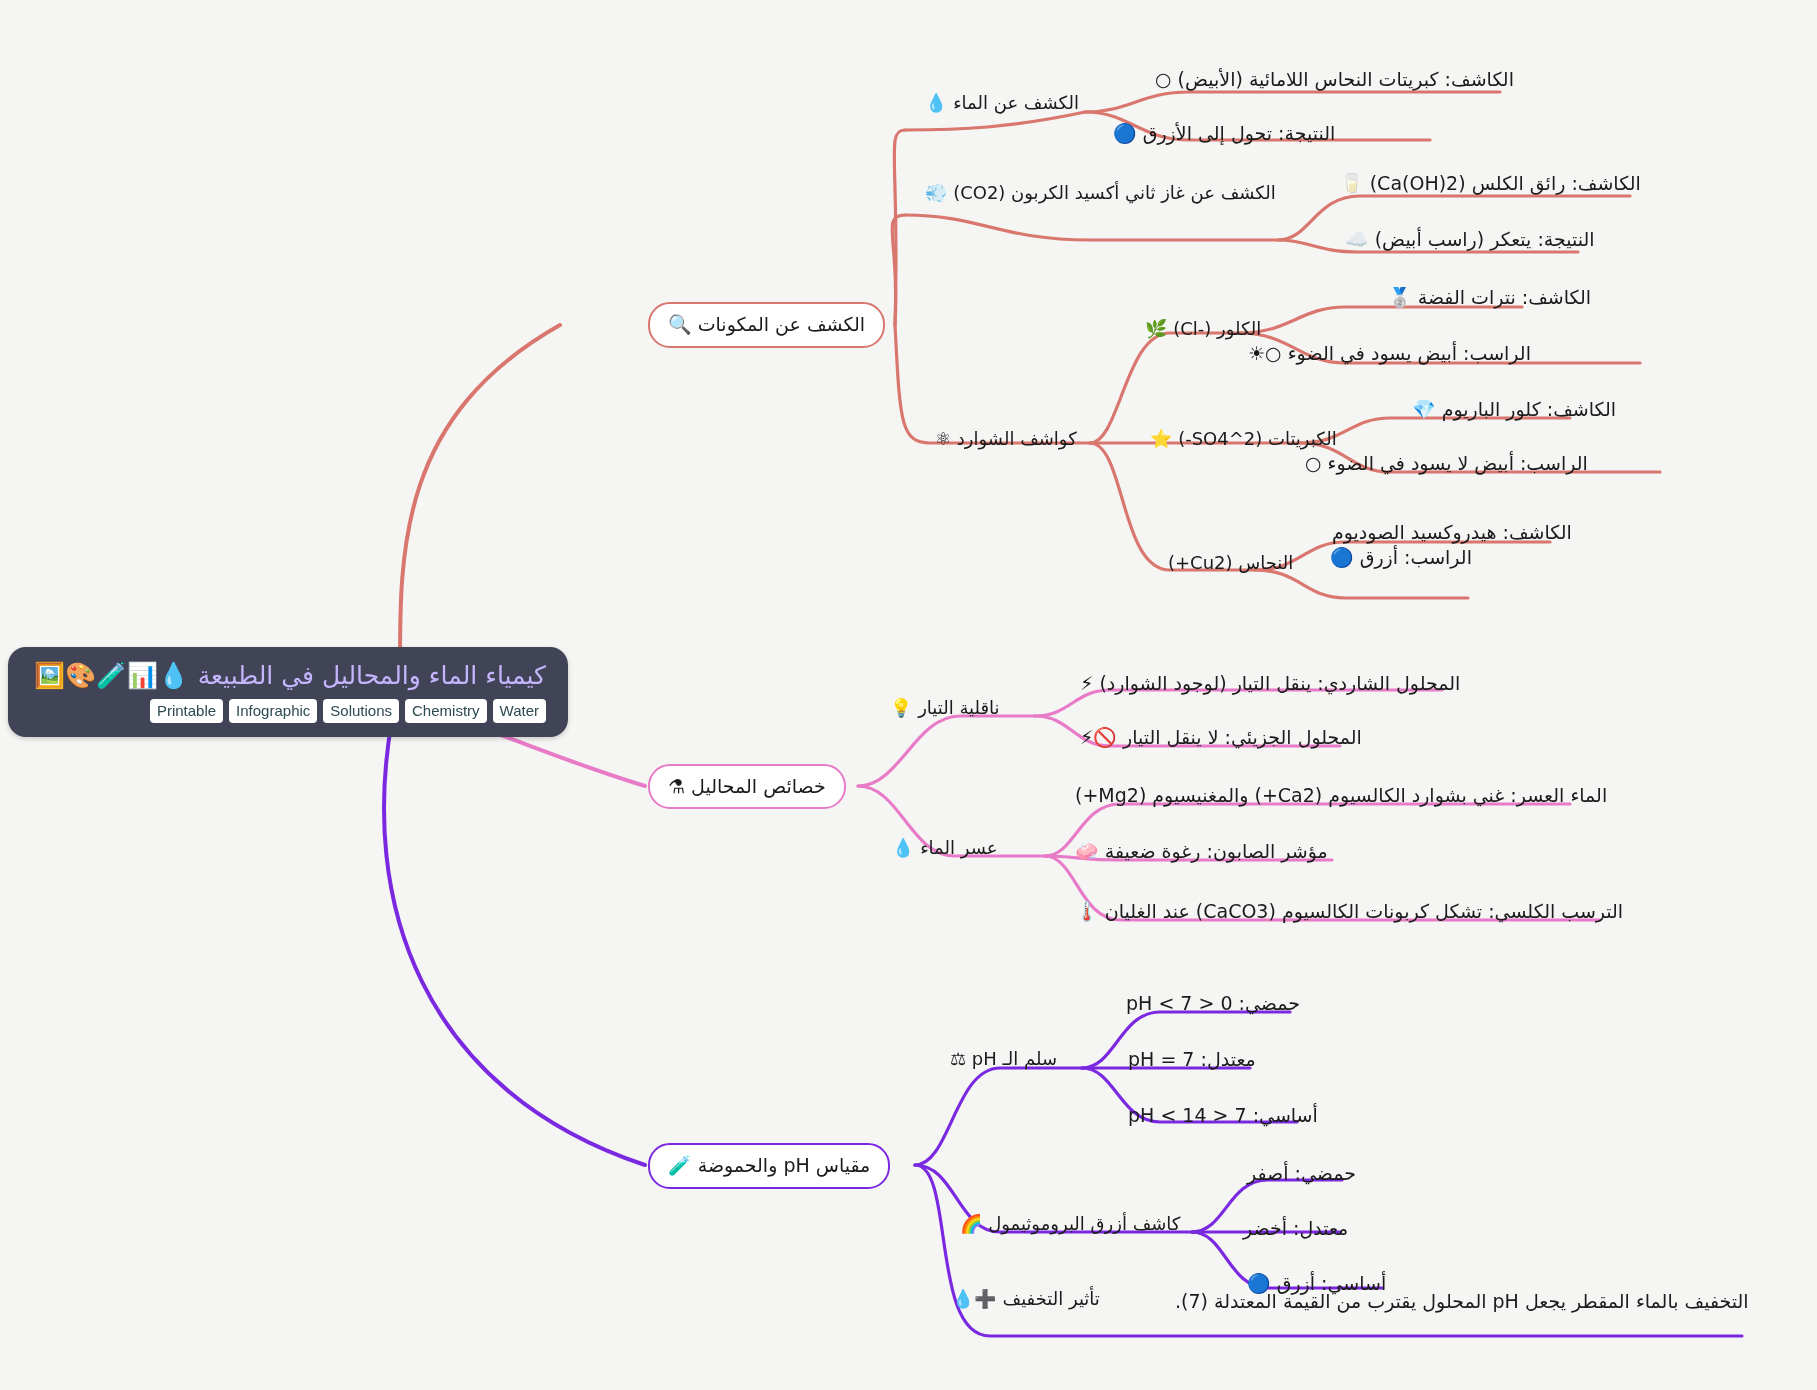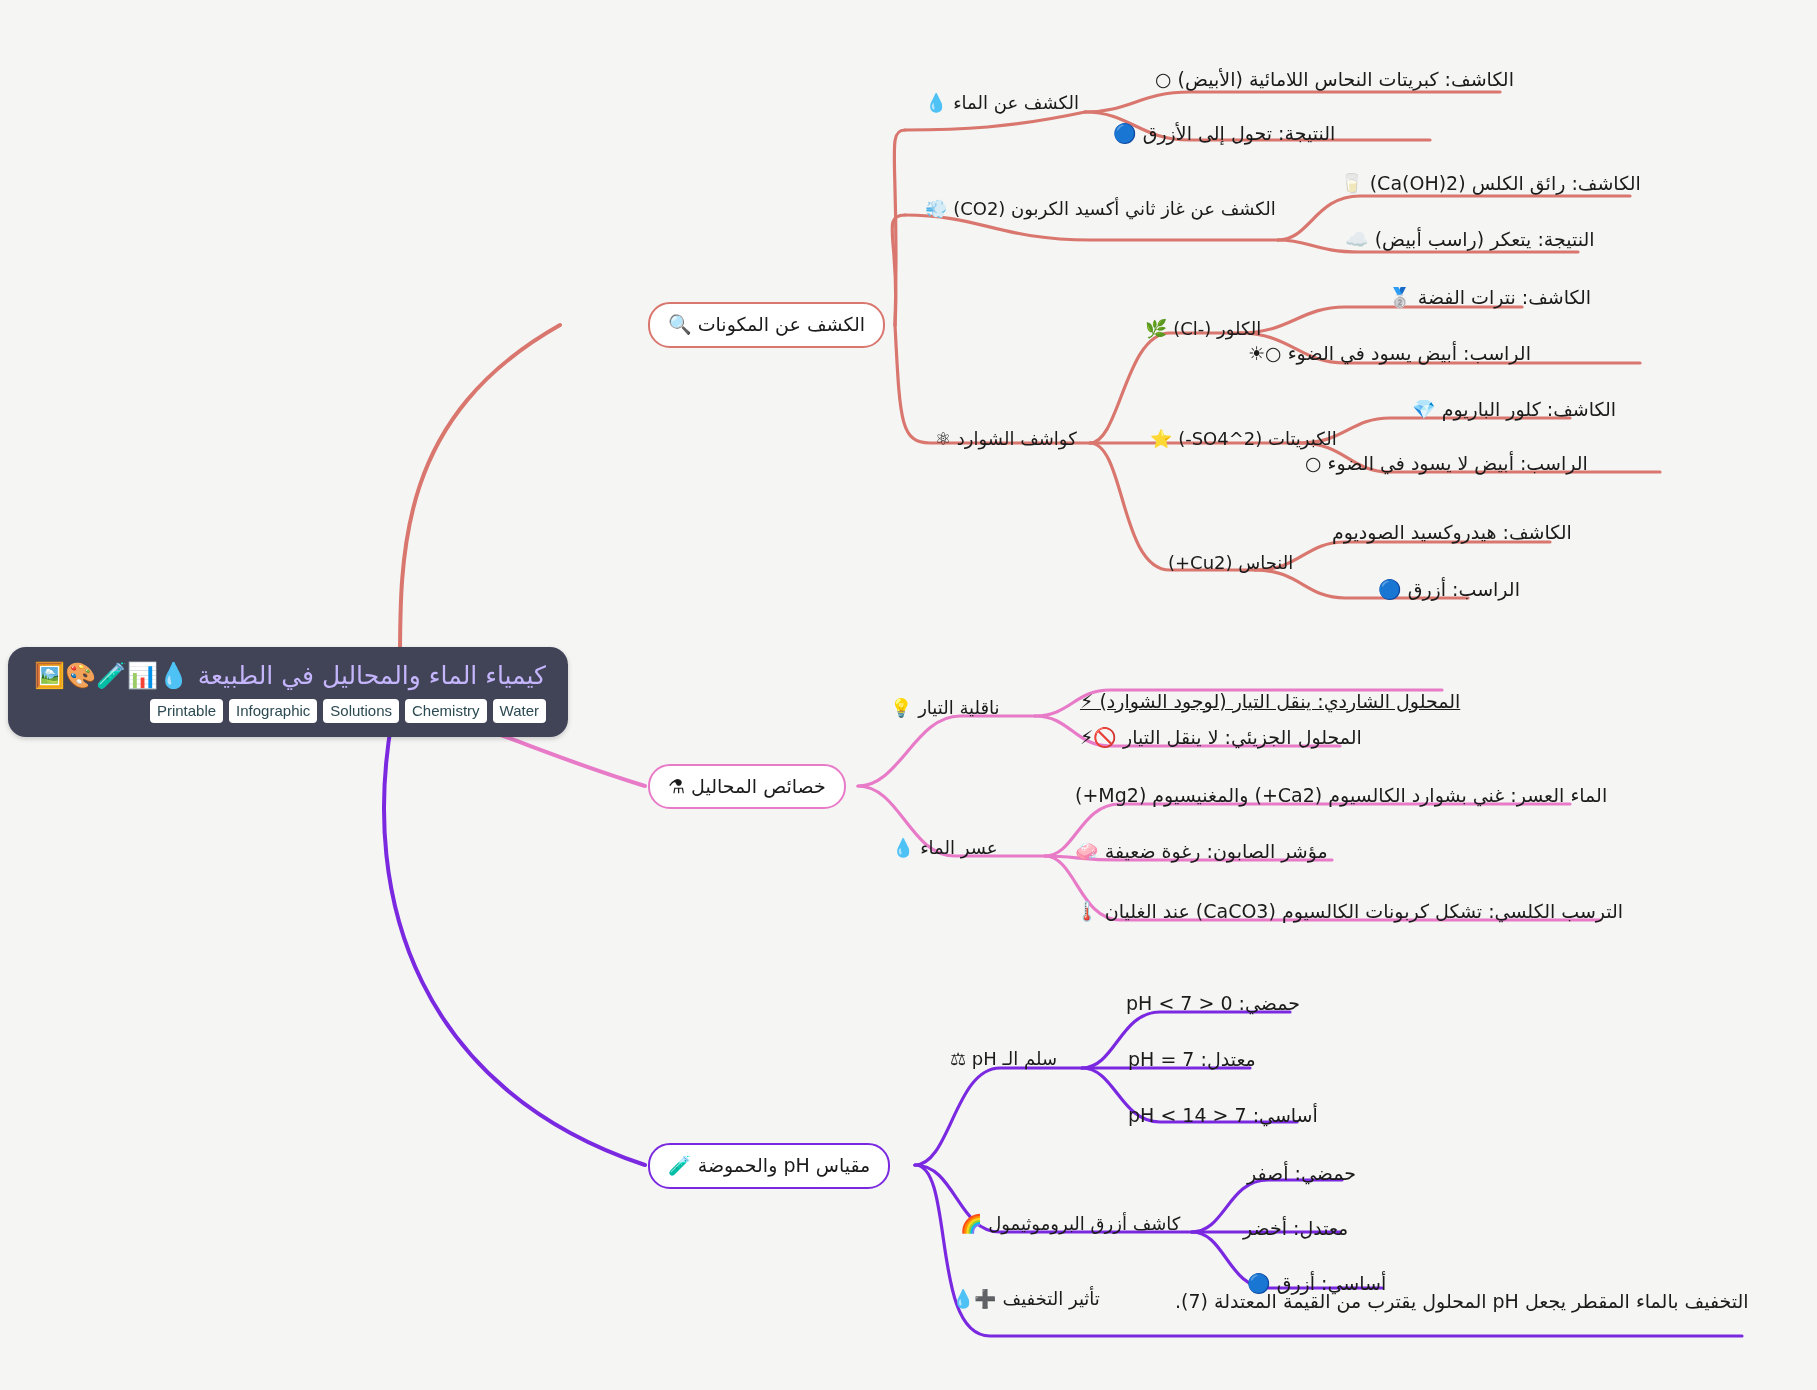--- a/index.html
+++ b/index.html
@@ -128,42 +128,42 @@
       <span class="tag">Printable</span>
     </div>
   </div>
 
   <div class="pill" style="left:648px;top:302px;">الكشف عن المكونات 🔍</div>
 
   <div class="l2" style="left:925px;top:92px;">الكشف عن الماء 💧</div>
   <div class="leaf" style="left:1155px;top:68px;">الكاشف: كبريتات النحاس اللامائية (الأبيض) ○</div>
   <div class="leaf" style="left:1113px;top:122px;">النتيجة: تحول إلى الأزرق 🔵</div>
 
-  <div class="l2" style="left:925px;top:198px;">الكشف عن غاز ثاني أكسيد الكربون (CO2) 💨</div>
+  <div class="l2" style="left:925px;top:182px;">الكشف عن غاز ثاني أكسيد الكربون (CO2) 💨</div>
   <div class="leaf" style="left:1340px;top:172px;">الكاشف: رائق الكلس (Ca(OH)2) 🥛</div>
   <div class="leaf" style="left:1345px;top:228px;">النتيجة: يتعكر (راسب أبيض) ☁️</div>
 
   <div class="l2" style="left:935px;top:428px;">كواشف الشوارد ⚛</div>
 
   <div class="l2" style="left:1145px;top:318px;">الكلور (-Cl) 🌿</div>
   <div class="leaf" style="left:1388px;top:286px;">الكاشف: نترات الفضة 🥈</div>
   <div class="leaf" style="left:1248px;top:342px;">الراسب: أبيض يسود في الضوء ○☀</div>
 
   <div class="l2" style="left:1150px;top:428px;">الكبريتات (SO4^2-) ⭐</div>
   <div class="leaf" style="left:1412px;top:398px;">الكاشف: كلور الباريوم 💎</div>
   <div class="leaf" style="left:1305px;top:452px;">الراسب: أبيض لا يسود في الضوء ○</div>
 
   <div class="l2" style="left:1168px;top:552px;">النحاس (Cu2+)</div>
   <div class="leaf" style="left:1332px;top:521px;">الكاشف: هيدروكسيد الصوديوم</div>
-  <div class="leaf" style="left:1330px;top:578px;margin-left:48px;">الراسب: أزرق 🔵</div>
+  <div class="leaf" style="left:1330px;top:546px;">الراسب: أزرق 🔵</div>
 
   <div class="pill pink" style="left:648px;top:764px;">خصائص المحاليل ⚗</div>
 
   <div class="l2" style="left:890px;top:697px;">ناقلية التيار 💡</div>
-  <div class="leaf" style="left:1080px;top:690px;text-decoration:underline;">المحلول الشاردي: ينقل التيار (لوجود الشوارد) ⚡</div>
+  <div class="leaf" style="left:1080px;top:672px;">المحلول الشاردي: ينقل التيار (لوجود الشوارد) ⚡</div>
   <div class="leaf" style="left:1080px;top:726px;">المحلول الجزيئي: لا ينقل التيار 🚫⚡</div>
 
   <div class="l2" style="left:892px;top:837px;text-align:right;">عسر الماء 💧</div>
   <div class="leaf" style="left:1075px;top:784px;">الماء العسر: غني بشوارد الكالسيوم (Ca2+) والمغنيسيوم (Mg2+)</div>
   <div class="leaf" style="left:1075px;top:840px;">مؤشر الصابون: رغوة ضعيفة 🧼</div>
   <div class="leaf" style="left:1075px;top:900px;">الترسب الكلسي: تشكل كربونات الكالسيوم (CaCO3) عند الغليان 🌡️</div>
 
   <div class="pill purple" style="left:648px;top:1143px;">مقياس pH والحموضة 🧪</div>
 
   <div class="l2" style="left:950px;top:1048px;">سلم الـ pH ⚖</div>

